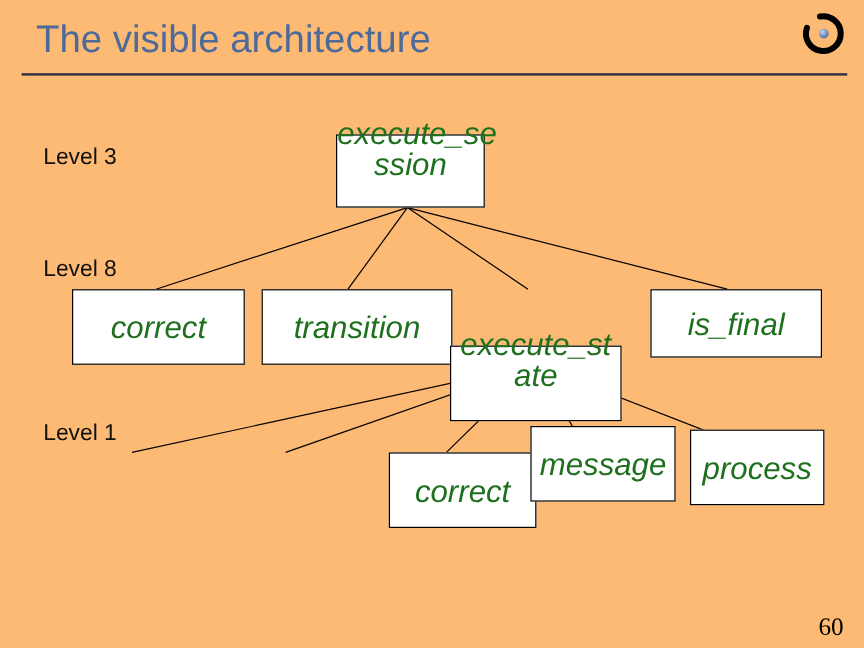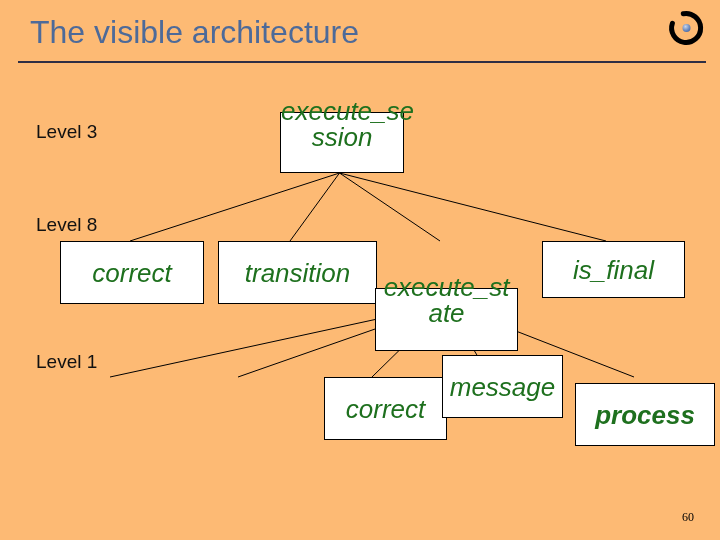--- a/index.html
+++ b/index.html
@@ -40,25 +40,25 @@
   }
   #n-execute_session{ left:280px; top:112px; width:124px; height:61px; }
   #n-initial        { left:60px;  top:241px; width:144px; height:63px; }
   #n-transition     { left:218px; top:241px; width:159px; height:63px; }
   #n-execute_state  { left:375px; top:241px; width:143px; height:63px;margin-top:47px; }
   #n-is_final       { left:542px; top:241px; width:143px; height:57px; }
   #n-display        { left:32px;  top:377px; width:123px; height:63px; }
   #n-read           { left:168px; top:377px; width:125px; height:63px; }
   #n-correct        { left:305px; top:377px; width:123px; height:63px;margin-left:19px; }
   #n-message        { left:442px; top:355px; width:121px; height:63px;justify-content:center; }
-  #n-process        { left:575px; top:383px; width:140px; height:63px;font-weight:bold; }
+  #n-process        { left:575px; top:358px; width:112px; height:63px; }
   
   #page-number{
     position:absolute; left:682px; top:510px; font-family:"Liberation Serif","DejaVu Serif",serif;
-    font-size:12px; color:#000000;
+    font-size:21px; color:#000000;
   }
 </style>
 </head>
 <body>
 
 <div id="slide">
 
   <div id="title">The visible architecture</div>
   <div id="title-rule"></div>
 

